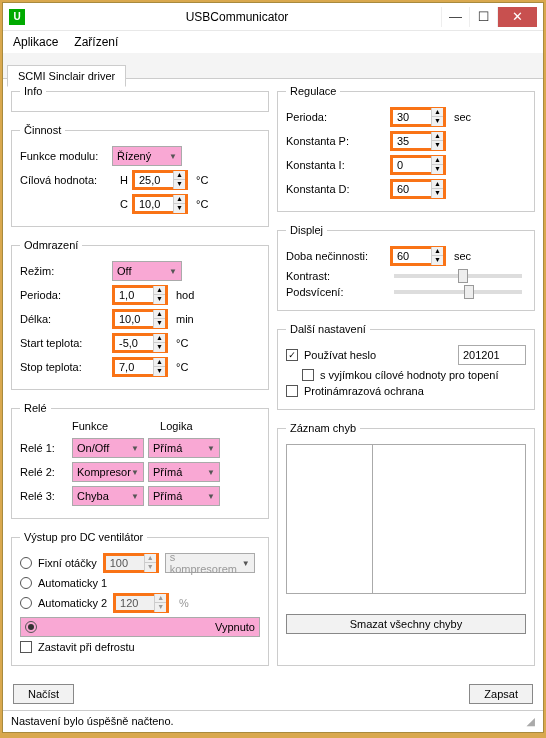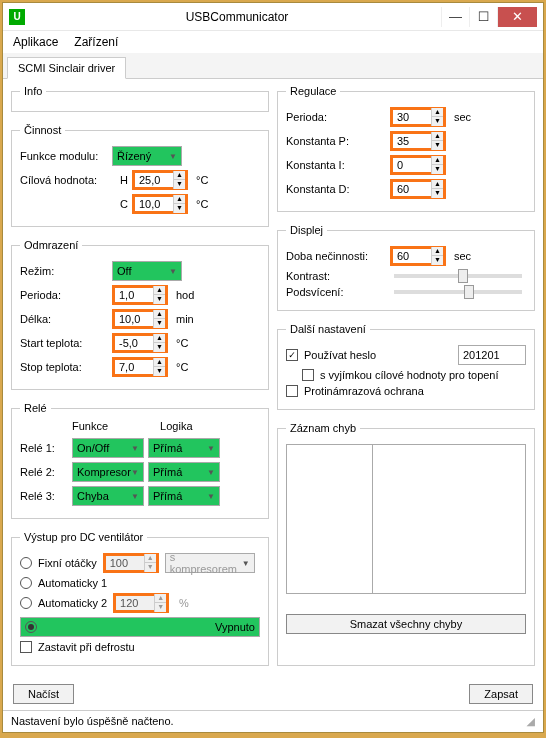--- a/index.html
+++ b/index.html
@@ -7,33 +7,33 @@
 .window { width: 542px; background: #fff; border: 1px solid #a88a3e; }
 .titlebar { height: 28px; background: #fff; display: flex; align-items: center; padding: 0 6px; border-bottom: 1px solid #e8e8e8; }
 .titlebar .icon { width: 16px; height: 16px; background: #0a0; color: #fff; display: flex; align-items: center; justify-content: center; font-weight: bold; font-size: 10px; margin-right: 8px; }
 .titlebar .title { flex: 1; text-align: center; font-size: 12px; }
 .winbtns { display: flex; }
 .winbtn { width: 28px; height: 20px; display: flex; align-items: center; justify-content: center; font-size: 13px; color: #333; border-left: 1px solid #eee; }
 .winbtn.close { background: #c8504f; color: #fff; width: 40px; }
 .menubar { padding: 4px 10px; display: flex; gap: 16px; }
 .menubar span { font-size: 12px; }
 .tabstrip { display: flex; background: #f4f4f4; border-bottom: 1px solid #ccc; padding-top: 3px; }
-.tab { padding: 4px 10px; background: #fff; border: 1px solid #ccc; border-bottom: 1px solid #fff; margin-left: 4px; font-size: 11px; position: relative; top: 1px; }
+.tab { padding: 4px 10px; background: #fff; border: 1px solid #ccc; border-bottom: 1px solid #fff; margin-left: 4px; font-size: 11px; position: relative; top: 9px; }
 .content { padding: 6px 8px 8px; display: flex; gap: 8px; }
 .col { flex: 1; display: flex; flex-direction: column; gap: 8px; }
 fieldset { border: 1px solid #ccc; padding: 6px 8px 8px; margin: 0 0 4px; }
 legend { padding: 0 4px; font-size: 11px; }
 .row { display: flex; align-items: center; margin: 4px 0; gap: 4px; }
 .row label.lbl { width: 88px; }
 .spin { display: flex; border: 3px solid #f97316; height: 20px; align-items: center; background: #fff; }
 .spin input { border: none; width: 38px; padding: 2px 4px; background: transparent; outline: none; }
 .spin .btns { width: 12px; display: flex; flex-direction: column; border-left: 1px solid #ccc; }
 .spin .btns span { height: 9px; font-size: 7px; line-height: 7px; text-align: center; background: #f0f0f0; border-bottom: 1px solid #ccc; }
 .spin .btns span:last-child { border-bottom: none; }
-.sel { border: 1px solid #aaa; height: 20px; padding: 2px 4px; display: flex; align-items: center; justify-content: space-between; background: #22c55e; }
+.sel { border: 1px solid #aaa; height: 20px; padding: 2px 4px; display: flex; align-items: center; justify-content: space-between; background: #f9a8d4; }
 .sel .ar { font-size: 8px; color: #555; }
 .unit { width: 28px; margin-left: 4px; }
 .iconbtn { border: 1px solid #aaa; width: 22px; height: 22px; display: flex; align-items: center; justify-content: center; background: #f8f8f8; }
 .relay-grid label.lbl { width: 48px; }
 .relay-grid .sel { width: 72px; }
 .relay-hdr { display: flex; margin-left: 52px; gap: 52px; padding-bottom: 2px; }
 .radio, .check { display: flex; align-items: center; gap: 6px; margin: 4px 0; }
 .radio .dot { width: 12px; height: 12px; border: 1px solid #555; border-radius: 50%; display: flex; align-items: center; justify-content: center; }
 .radio.sel .dot::after { content: ""; width: 6px; height: 6px; background: #333; border-radius: 50%; }
 .check .box { width: 12px; height: 12px; border: 1px solid #555; display: flex; align-items: center; justify-content: center; font-size: 9px; line-height: 9px; }

